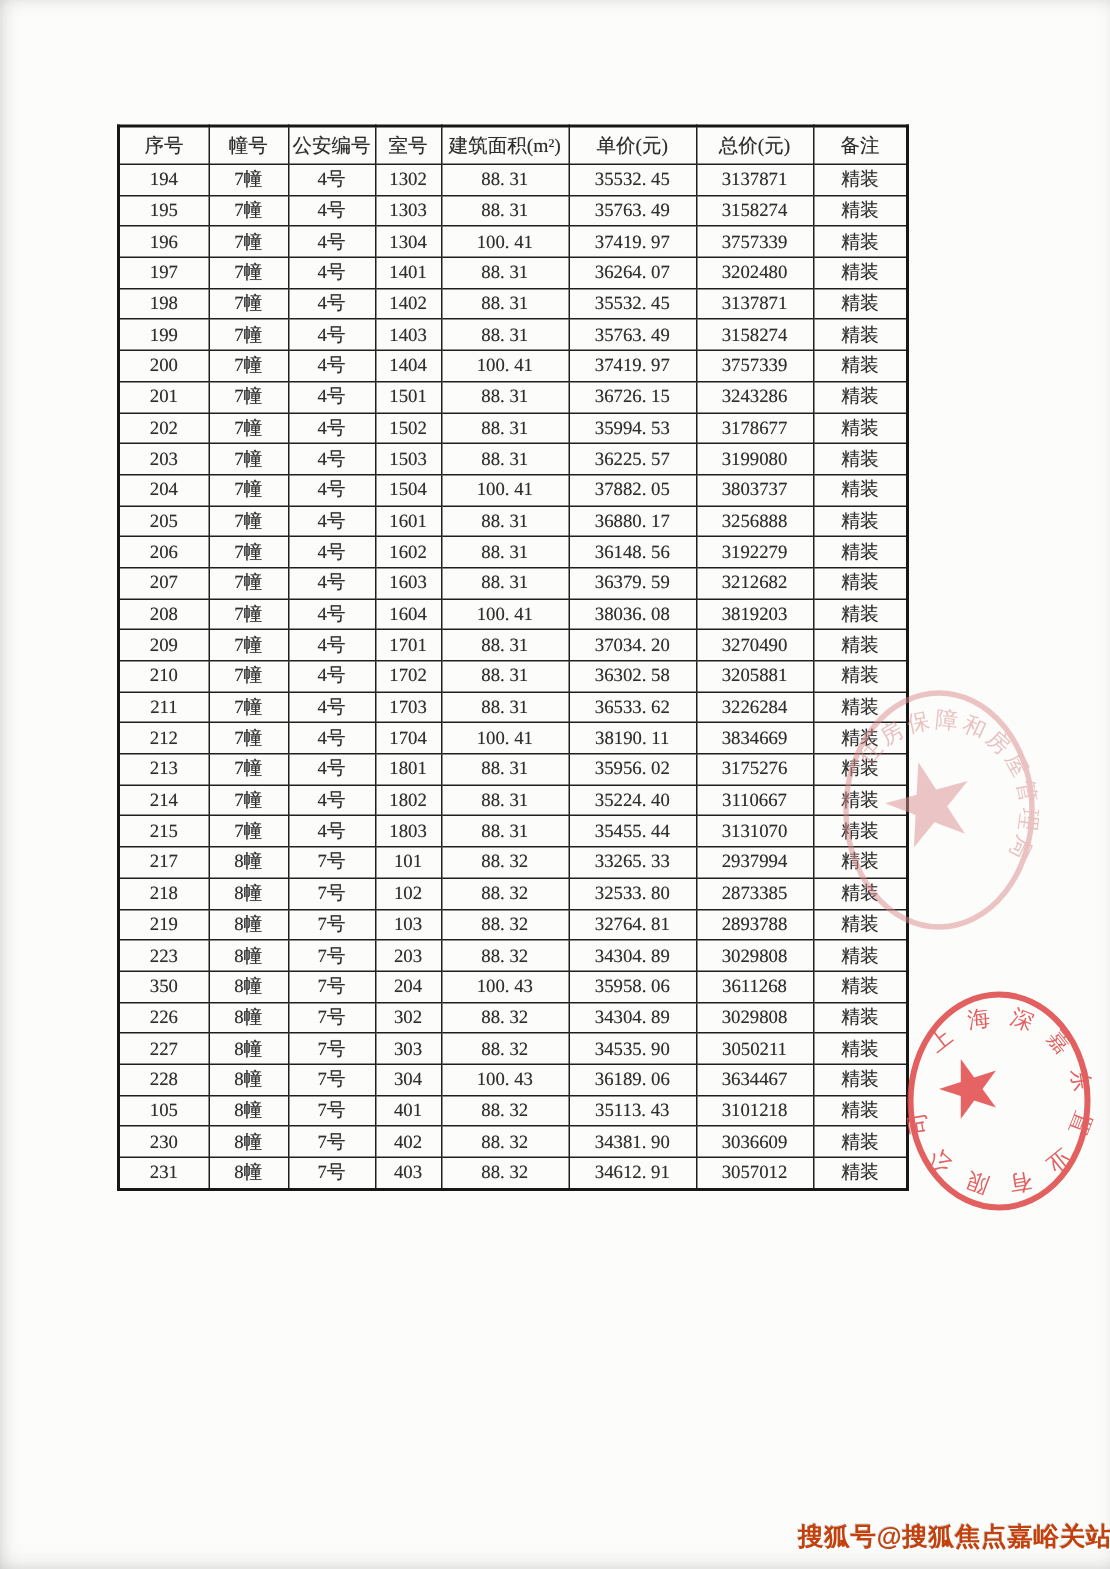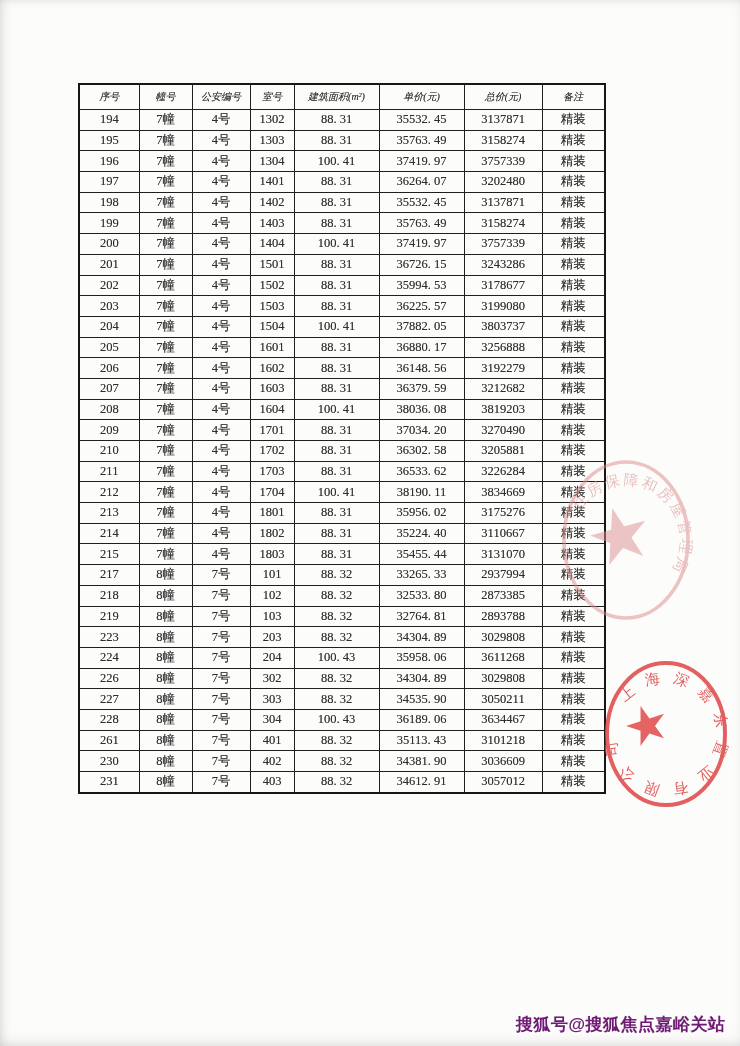--- a/index.html
+++ b/index.html
@@ -22,41 +22,41 @@
     border-collapse:collapse;table-layout:fixed;
     font-size:12.5px;color:#2e2e2e;
   }
   .price-table th,.price-table td{
     border:1.6px solid #1f1f1f;
     text-align:center;vertical-align:middle;
     padding:0;white-space:nowrap;overflow:hidden;
     font-weight:normal;
     text-shadow:0 0 .5px rgba(70,70,70,.55);
   }
-  .price-table thead th{height:24px;font-size:10px;font-style:italic;}
+  .price-table thead th{height:24px;font-size:13px;}
   .price-table tbody td{height:19.7px;}
   .price-table{border:2.2px solid #171717;}
   
   .stamp{position:absolute;pointer-events:none;}
   .stamp-gov{left:556px;top:456px;width:140px;height:170px;opacity:.5;}
   .stamp-gov .ring{fill:none;stroke:#d98b8b;stroke-width:3.6;}
   .stamp-gov .star{fill:#dc9090;}
   .stamp-gov .arc-text{fill:#d68585;font-size:15px;letter-spacing:2.5px;
     font-family:"Liberation Serif","DejaVu Serif",serif;}
   .stamp-co{left:591px;top:654px;width:150px;height:160px;opacity:.88;}
   .stamp-co .ring{fill:none;stroke:#df4b4b;stroke-width:4;}
   .stamp-co .star{fill:#e34f4f;}
   .stamp-co .arc-text{fill:#df4b4b;font-size:15px;letter-spacing:11.5px;
     font-family:"Liberation Serif","DejaVu Serif",serif;}
   
   .watermark{
-    position:absolute;left:516px;top:1013px;width:200px;
+    position:absolute;left:532px;top:1013px;width:200px;
     font-family:"Liberation Sans","DejaVu Sans",sans-serif;
     font-size:17px;font-weight:bold;letter-spacing:.5px;
-    color:#701a75;
+    color:#c2410c;
     text-shadow:1.5px 1.5px 0 #ffffff,-0.5px -0.5px 0 rgba(130,130,130,.35);
     white-space:nowrap;
   }
 </style>
 </head>
 <body>
 
 <div class="page">
 
   <table class="price-table">
@@ -337,21 +337,21 @@
           <td>223</td>
           <td>8幢</td>
           <td>7号</td>
           <td>203</td>
           <td>88. 32</td>
           <td>34304. 89</td>
           <td>3029808</td>
           <td>精装</td>
         </tr>
         <tr>
-          <td>224</td>
+          <td>350</td>
           <td>8幢</td>
           <td>7号</td>
           <td>204</td>
           <td>100. 43</td>
           <td>35958. 06</td>
           <td>3611268</td>
           <td>精装</td>
         </tr>
         <tr>
           <td>226</td>
@@ -377,21 +377,21 @@
           <td>228</td>
           <td>8幢</td>
           <td>7号</td>
           <td>304</td>
           <td>100. 43</td>
           <td>36189. 06</td>
           <td>3634467</td>
           <td>精装</td>
         </tr>
         <tr>
-          <td>261</td>
+          <td>105</td>
           <td>8幢</td>
           <td>7号</td>
           <td>401</td>
           <td>88. 32</td>
           <td>35113. 43</td>
           <td>3101218</td>
           <td>精装</td>
         </tr>
         <tr>
           <td>230</td>

